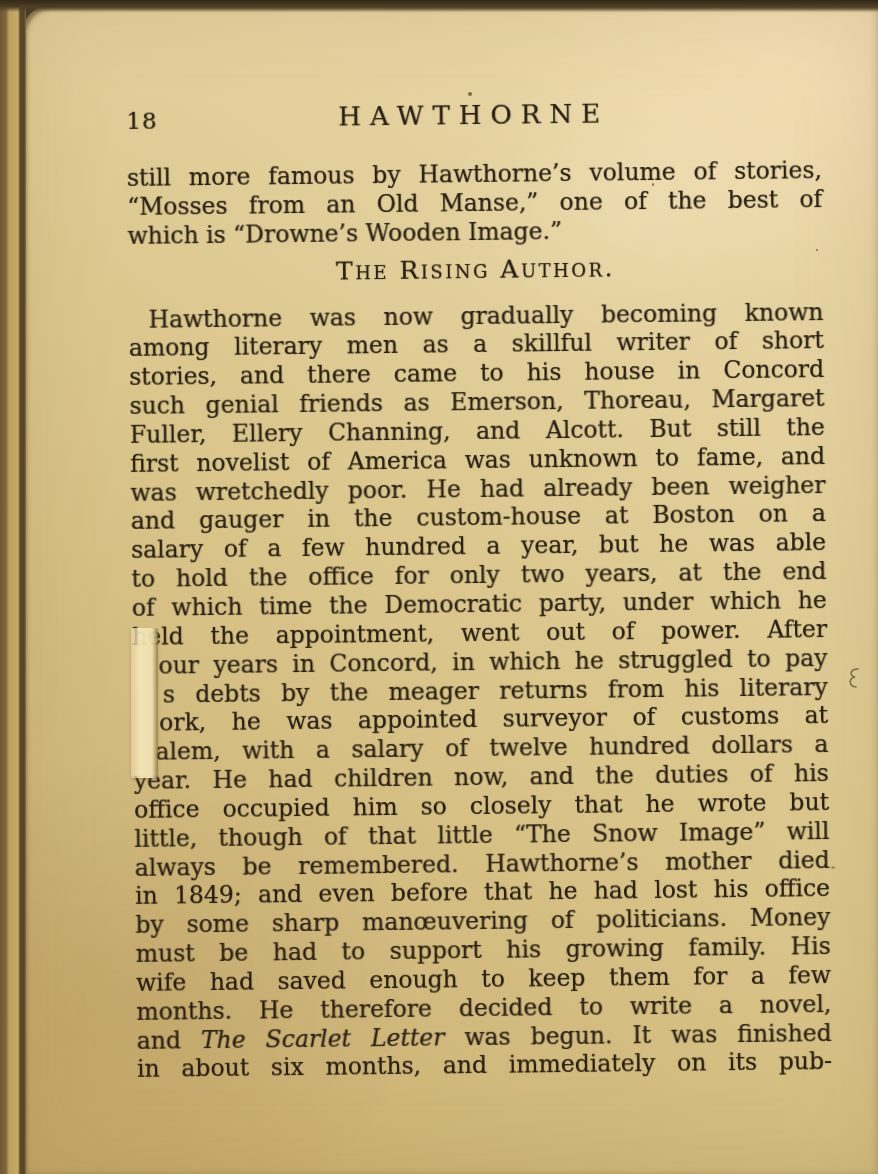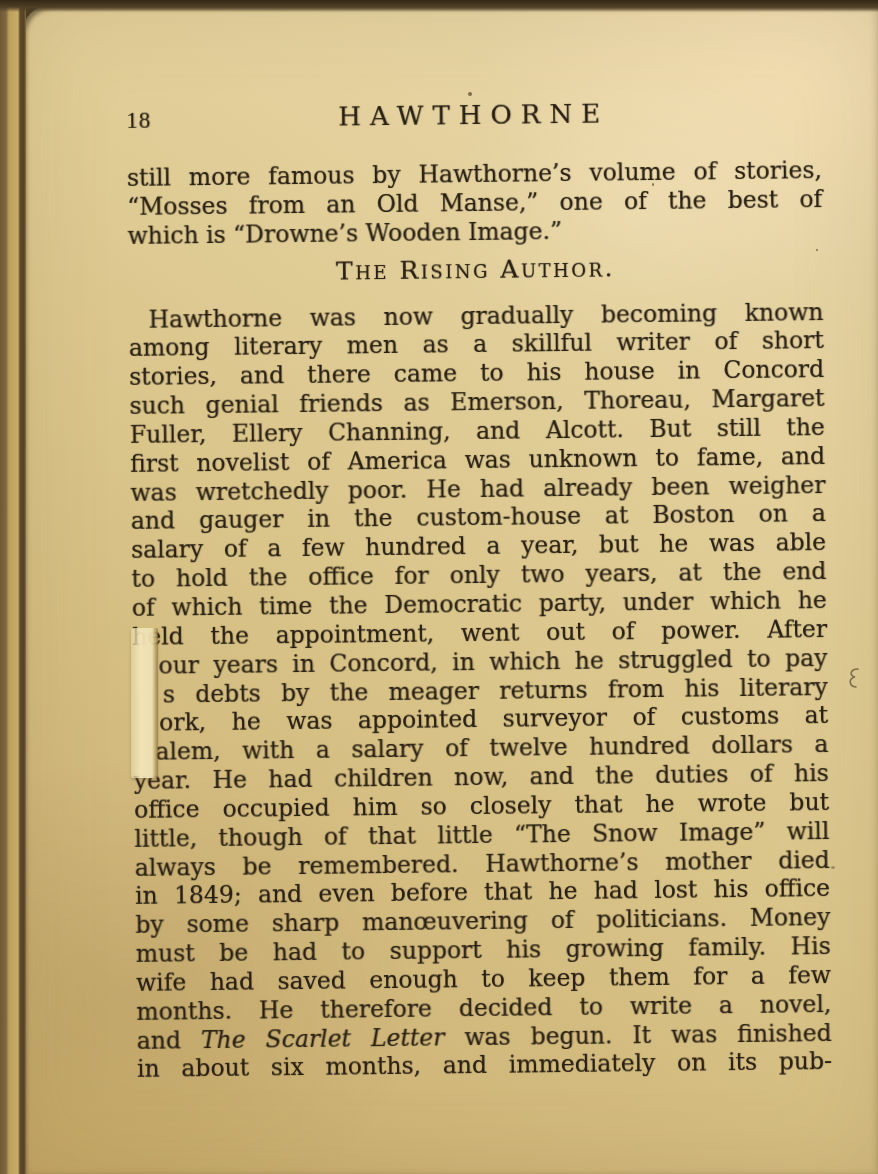--- a/index.html
+++ b/index.html
@@ -45,21 +45,21 @@
     position:absolute; left:103px; top:94px; width:695px;
     color:#292013;
     transform:rotate(-0.65deg);
     transform-origin:50% 0;
     text-shadow:0.4px 0.4px 0.9px rgba(41,32,19,0.55);
     filter:blur(0.25px);
   }
   .header-row { position:relative; height:32px; }
   .pagenum {
     position:absolute; left:0; top:4px;
-    font-size:23px; letter-spacing:1px;font-family:Liberation Serif, serif;
+    font-size:23px; letter-spacing:1px;
   }
   .runhead {
     position:absolute; left:50%; top:0; transform:translateX(-50%);
     font-size:26px; letter-spacing:9px; white-space:nowrap;
   }
   .para { font-size:23.5px; line-height:28.85px; }
   .intro { margin-top:28px; }
   .main  { margin-top:17px; }
   .tline { text-align:justify; text-align-last:justify; }
   .tline.left { text-align-last:left; }

